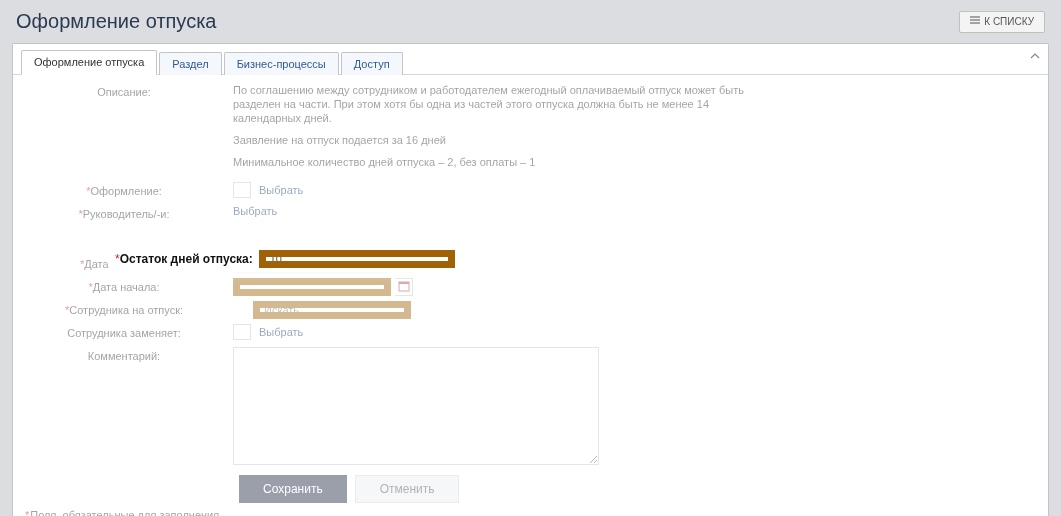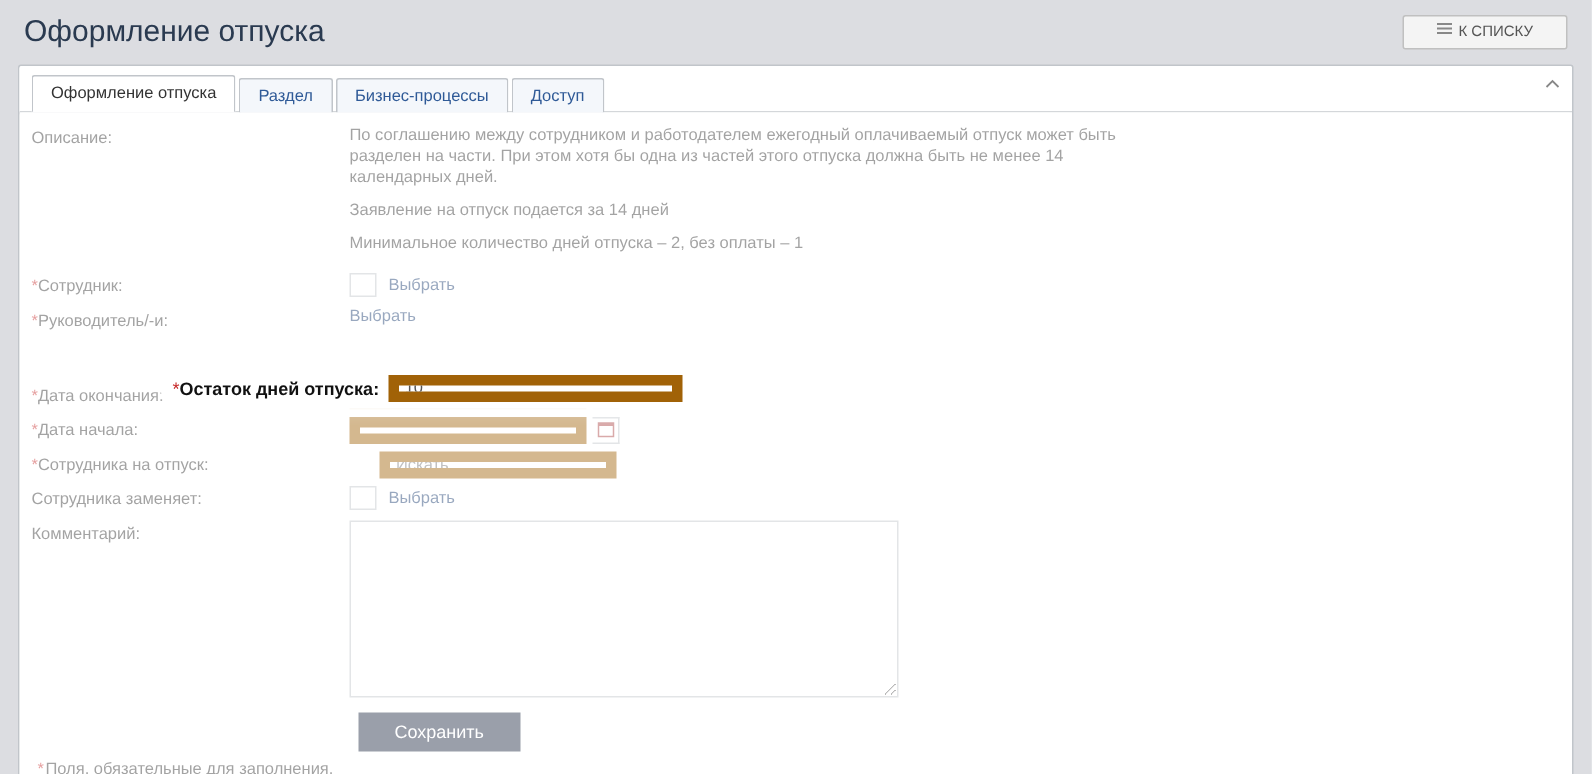--- a/index.html
+++ b/index.html
@@ -11,21 +11,21 @@
     color: #333;
   }
   .page { width: 1061px; height: 516px; background: #dcdde1; position: relative; }
   .header {
     display: flex; justify-content: space-between; align-items: center;
     padding: 10px 16px 10px 16px;
   }
   .header h1 { font-weight: normal; font-size: 20px; color: #2a3a50; margin: 0; }
   .to-list-btn {
     background: #f4f4f4; border: 1px solid #c0c0c0; color: #555;
-    font-size: 10px; padding: 4px 22px; border-radius: 2px; cursor: pointer;
+    font-size: 10px; padding: 4px 10px; border-radius: 2px; cursor: pointer;
     display: flex; align-items: center; gap: 4px;
   }
   .to-list-btn svg { width: 10px; height: 10px; }
   .panel {
     margin: 0 12px 8px 12px; background: #fff; border: 1px solid #c1c5ca;
     border-radius: 2px; padding: 0;
     min-height: 438px;
   }
   .tabs {
     display: flex; align-items: end;
@@ -58,21 +58,21 @@
     position: relative;
   }
   .overlay-fade {
     pointer-events: none;
     position: absolute; inset: 0;
     background: rgba(255,255,255,0.55);
     border-radius: 2px;
   }
   .row { display: flex; align-items: flex-start; margin-bottom: 5px; }
   .row-label {
-    width: 212px; text-align: left; padding-right: 6px;
+    width: 212px; text-align: center; padding-right: 6px;
     color: #333; font-size: 11px; line-height: 18px;
   }
   .req { color: #c62828; }
   .row-field { display: flex; align-items: center; gap: 4px; }
   .select-swatch {
     width: 18px; height: 16px; border: 1px solid #c1c5ca; background: #fff;
     margin-right: 4px; cursor: pointer;
   }
   .link-text { color: #1d3f72; cursor: pointer; font-size: 11px; }
   .text-input {
@@ -143,27 +143,27 @@
           </svg>
       </div>
     </div>
 
     <div class="form-area">
 
       <div class="row">
         <div class="row-label">Описание:</div>
         <div class="desc-text">
           <p>По соглашению между сотрудником и работодателем ежегодный оплачиваемый отпуск может быть разделен на части. При этом хотя бы одна из частей этого отпуска должна быть не менее 14 календарных дней.</p>
-          <p>Заявление на отпуск подается за 14 дней</p>
+          <p>Заявление на отпуск подается за 16 дней</p>
           <p>Минимальное количество дней отпуска – 2, без оплаты – 1</p>
         </div>
       </div>
 
       <div class="row">
-        <div class="row-label"><span class="req">*</span><span>Сотрудник:</span></div>
+        <div class="row-label"><span class="req">*</span><span>Оформление:</span></div>
         <div class="row-field">
           <div class="select-swatch"></div>
           <span class="link-text">Выбрать</span>
         </div>
       </div>
 
       <div class="row">
         <div class="row-label"><span class="req">*</span><span>Руководитель/-и:</span></div>
         <div class="row-field">
           <span class="link-text">Выбрать</span>
@@ -219,20 +219,21 @@
 
       <div class="row">
         <div class="row-label">Комментарий:</div>
         <div class="row-field">
           <textarea class="comment" style=""></textarea>
         </div>
       </div>
 
       <div class="actions">
         <button class="btn btn-primary">Сохранить</button>
+        <button class="btn btn-secondary">Отменить</button>
       </div>
 
       <div class="footnote">
         <span class="req">*</span><span>Поля, обязательные для заполнения.</span>
       </div>
 
       <div class="overlay-fade"></div>
 
       <div class="highlight-cutout" style="left:98px; top:171px;">
         <div class="row-label"><span class="req" style="font-weight:normal">*</span><span>Остаток дней отпуска:</span></div>

